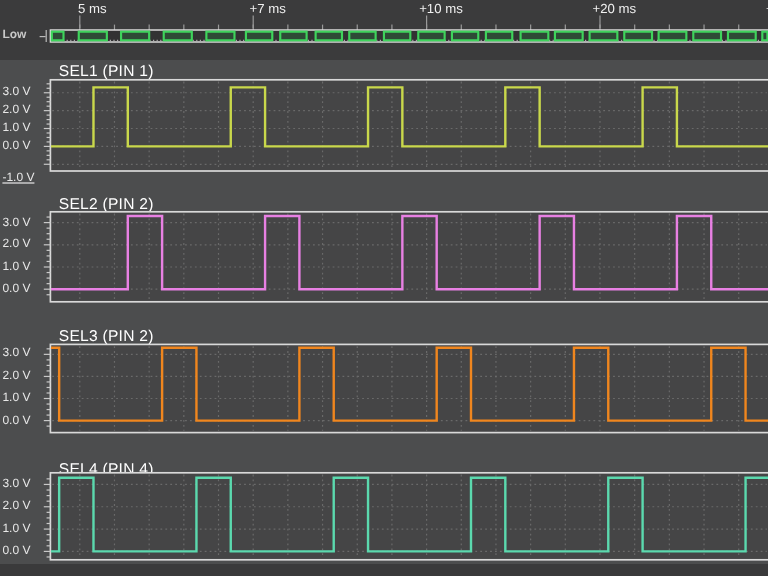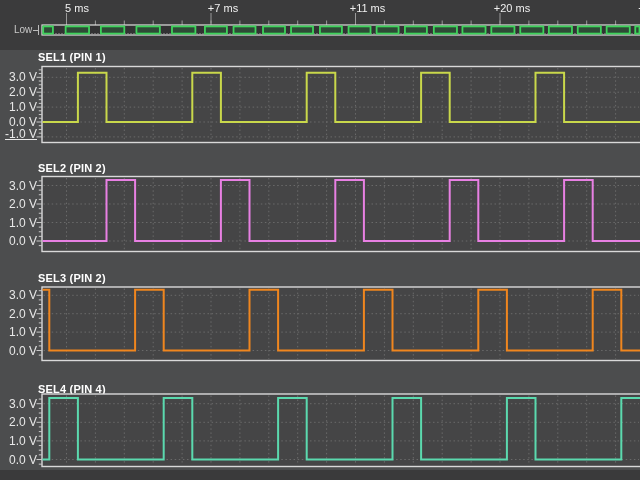--- a/index.html
+++ b/index.html
@@ -11,56 +11,56 @@
   }
   .band{position:absolute;left:0;width:640px;}
   #ruler-band{top:0;height:50px;background:#3B3B3C;}
   #bottom-band{top:470px;height:10px;background:#3A3A3B;}
   #overlay{position:absolute;left:0;top:0;}
   .time-label{
     position:absolute;top:2px;transform:translateX(-50%);
     color:#F0F0F0;font-size:11px;white-space:nowrap;padding-left:24px;
   }
   #low-label{
-    position:absolute;left:14px;top:24px;color:#C8C8C8;font-size:10px;
+    position:absolute;left:2px;top:24px;color:#C8C8C8;font-size:10px;font-weight:bold;
   }
   .channel-label{
-    position:absolute;left:38px;color:#FFFFFF;font-size:11px;font-weight:bold;
+    position:absolute;left:49px;color:#FFFFFF;font-size:13px;font-weight:normal;
     white-space:nowrap;letter-spacing:.2px;
   }
   .axis-tick-label{
-    position:absolute;left:2px;width:35px;text-align:right;
-    color:#E8E8E8;font-size:12px;line-height:10px;
+    position:absolute;left:2px;width:35px;
+    color:#E8E8E8;font-size:10px;line-height:10px;
   }
 </style>
 </head>
 <body>
 
 <div class="band" id="ruler-band"></div>
 <div class="band" id="bottom-band"></div>
 
 <div class="time-label" style="left:65px">5 ms</div>
 <div class="time-label" style="left:211px">+7 ms</div>
-<div class="time-label" style="left:355.5px">+11 ms</div>
+<div class="time-label" style="left:355.5px">+10 ms</div>
 <div class="time-label" style="left:500px">+20 ms</div>
 <div class="time-label" style="left:644.5px">+20 ms</div>
 
 <div id="low-label">Low</div>
 
 <div class="channel-label" style="top:51px">SEL1 (PIN 1)</div>
 <div class="channel-label" style="top:162px">SEL2 (PIN 2)</div>
 <div class="channel-label" style="top:272px">SEL3 (PIN 2)</div>
 <div class="channel-label" style="top:383px">SEL4 (PIN 4)</div>
 
 <div id="axis-labels">
     <div class="axis-tick-label" style="top: 72.3px;">3.0 V</div>
     <div class="axis-tick-label" style="top: 87.2px;">2.0 V</div>
     <div class="axis-tick-label" style="top: 102.1px;">1.0 V</div>
     <div class="axis-tick-label" style="top: 117px;">0.0 V</div>
-    <div class="axis-tick-label" style="top: 129px; text-decoration: underline;">-1.0 V</div>
+    <div class="axis-tick-label" style="top: 144px; text-decoration: underline;">-1.0 V</div>
     <div class="axis-tick-label" style="top: 180.5px;">3.0 V</div>
     <div class="axis-tick-label" style="top: 199px;">2.0 V</div>
     <div class="axis-tick-label" style="top: 217.5px;">1.0 V</div>
     <div class="axis-tick-label" style="top: 236px;">0.0 V</div>
     <div class="axis-tick-label" style="top: 290.3px;">3.0 V</div>
     <div class="axis-tick-label" style="top: 308.7px;">2.0 V</div>
     <div class="axis-tick-label" style="top: 327.1px;">1.0 V</div>
     <div class="axis-tick-label" style="top: 345.5px;">0.0 V</div>
     <div class="axis-tick-label" style="top: 398.7px;">3.0 V</div>
     <div class="axis-tick-label" style="top: 417.3px;">2.0 V</div>

